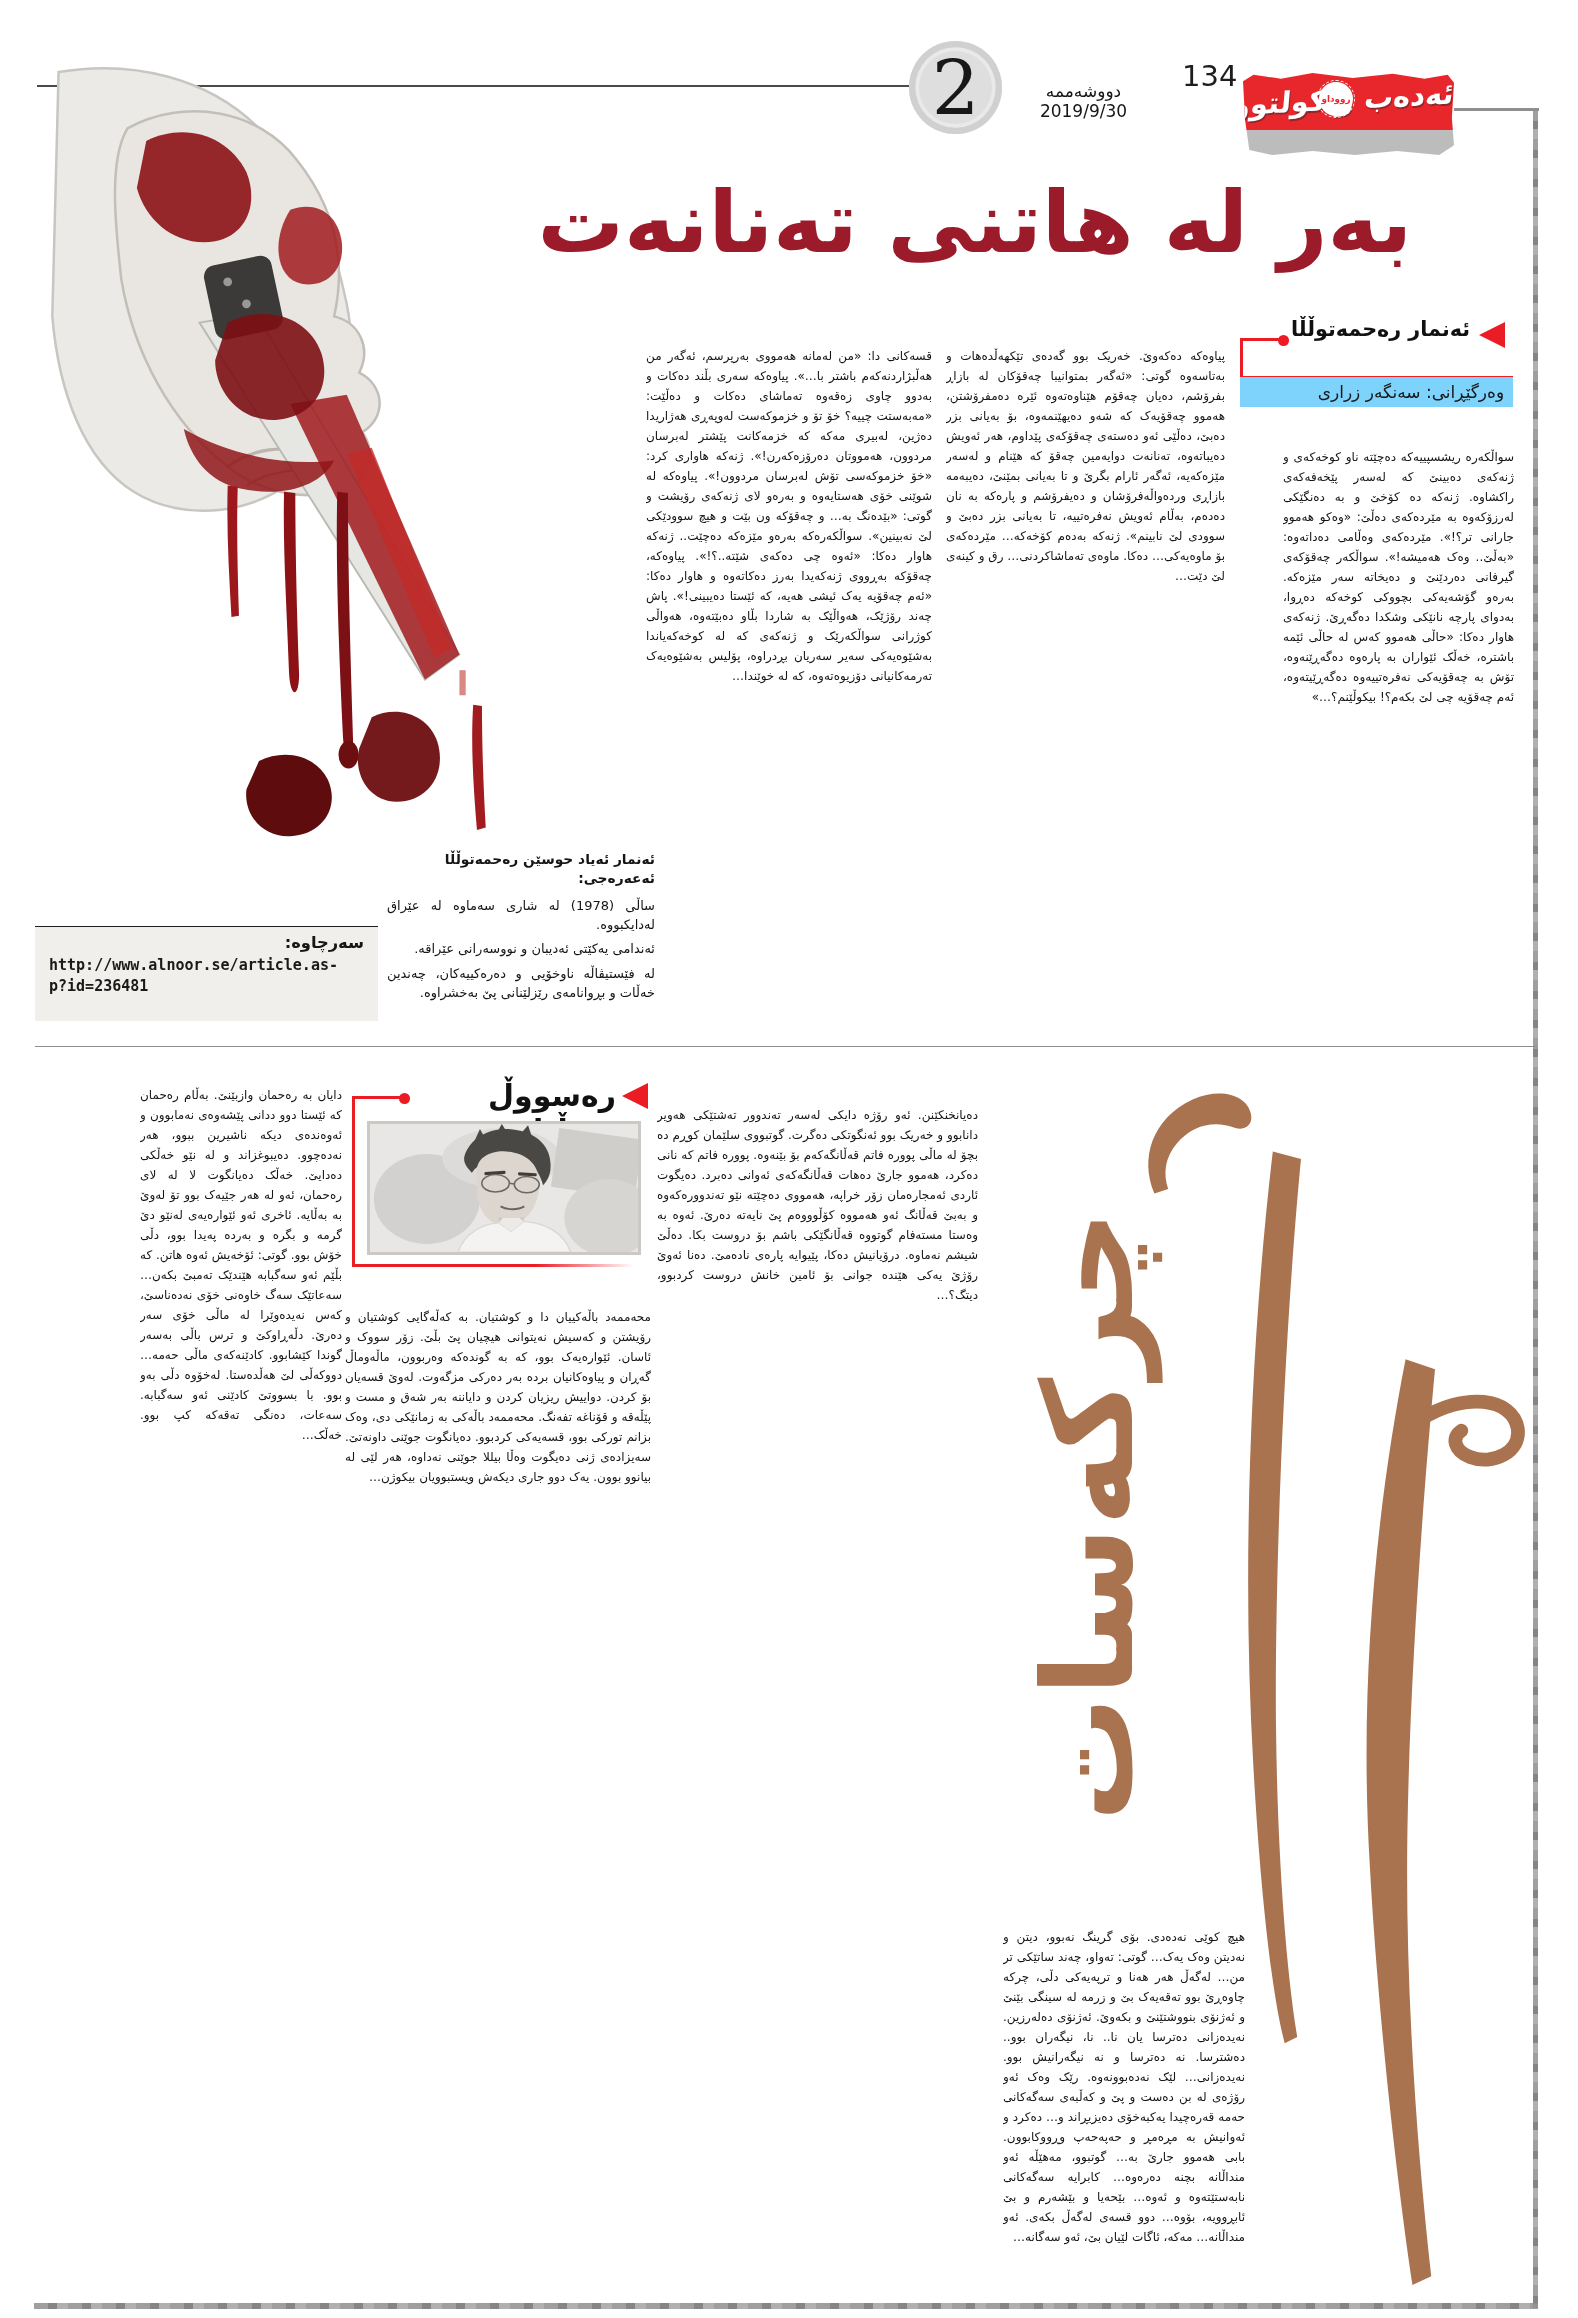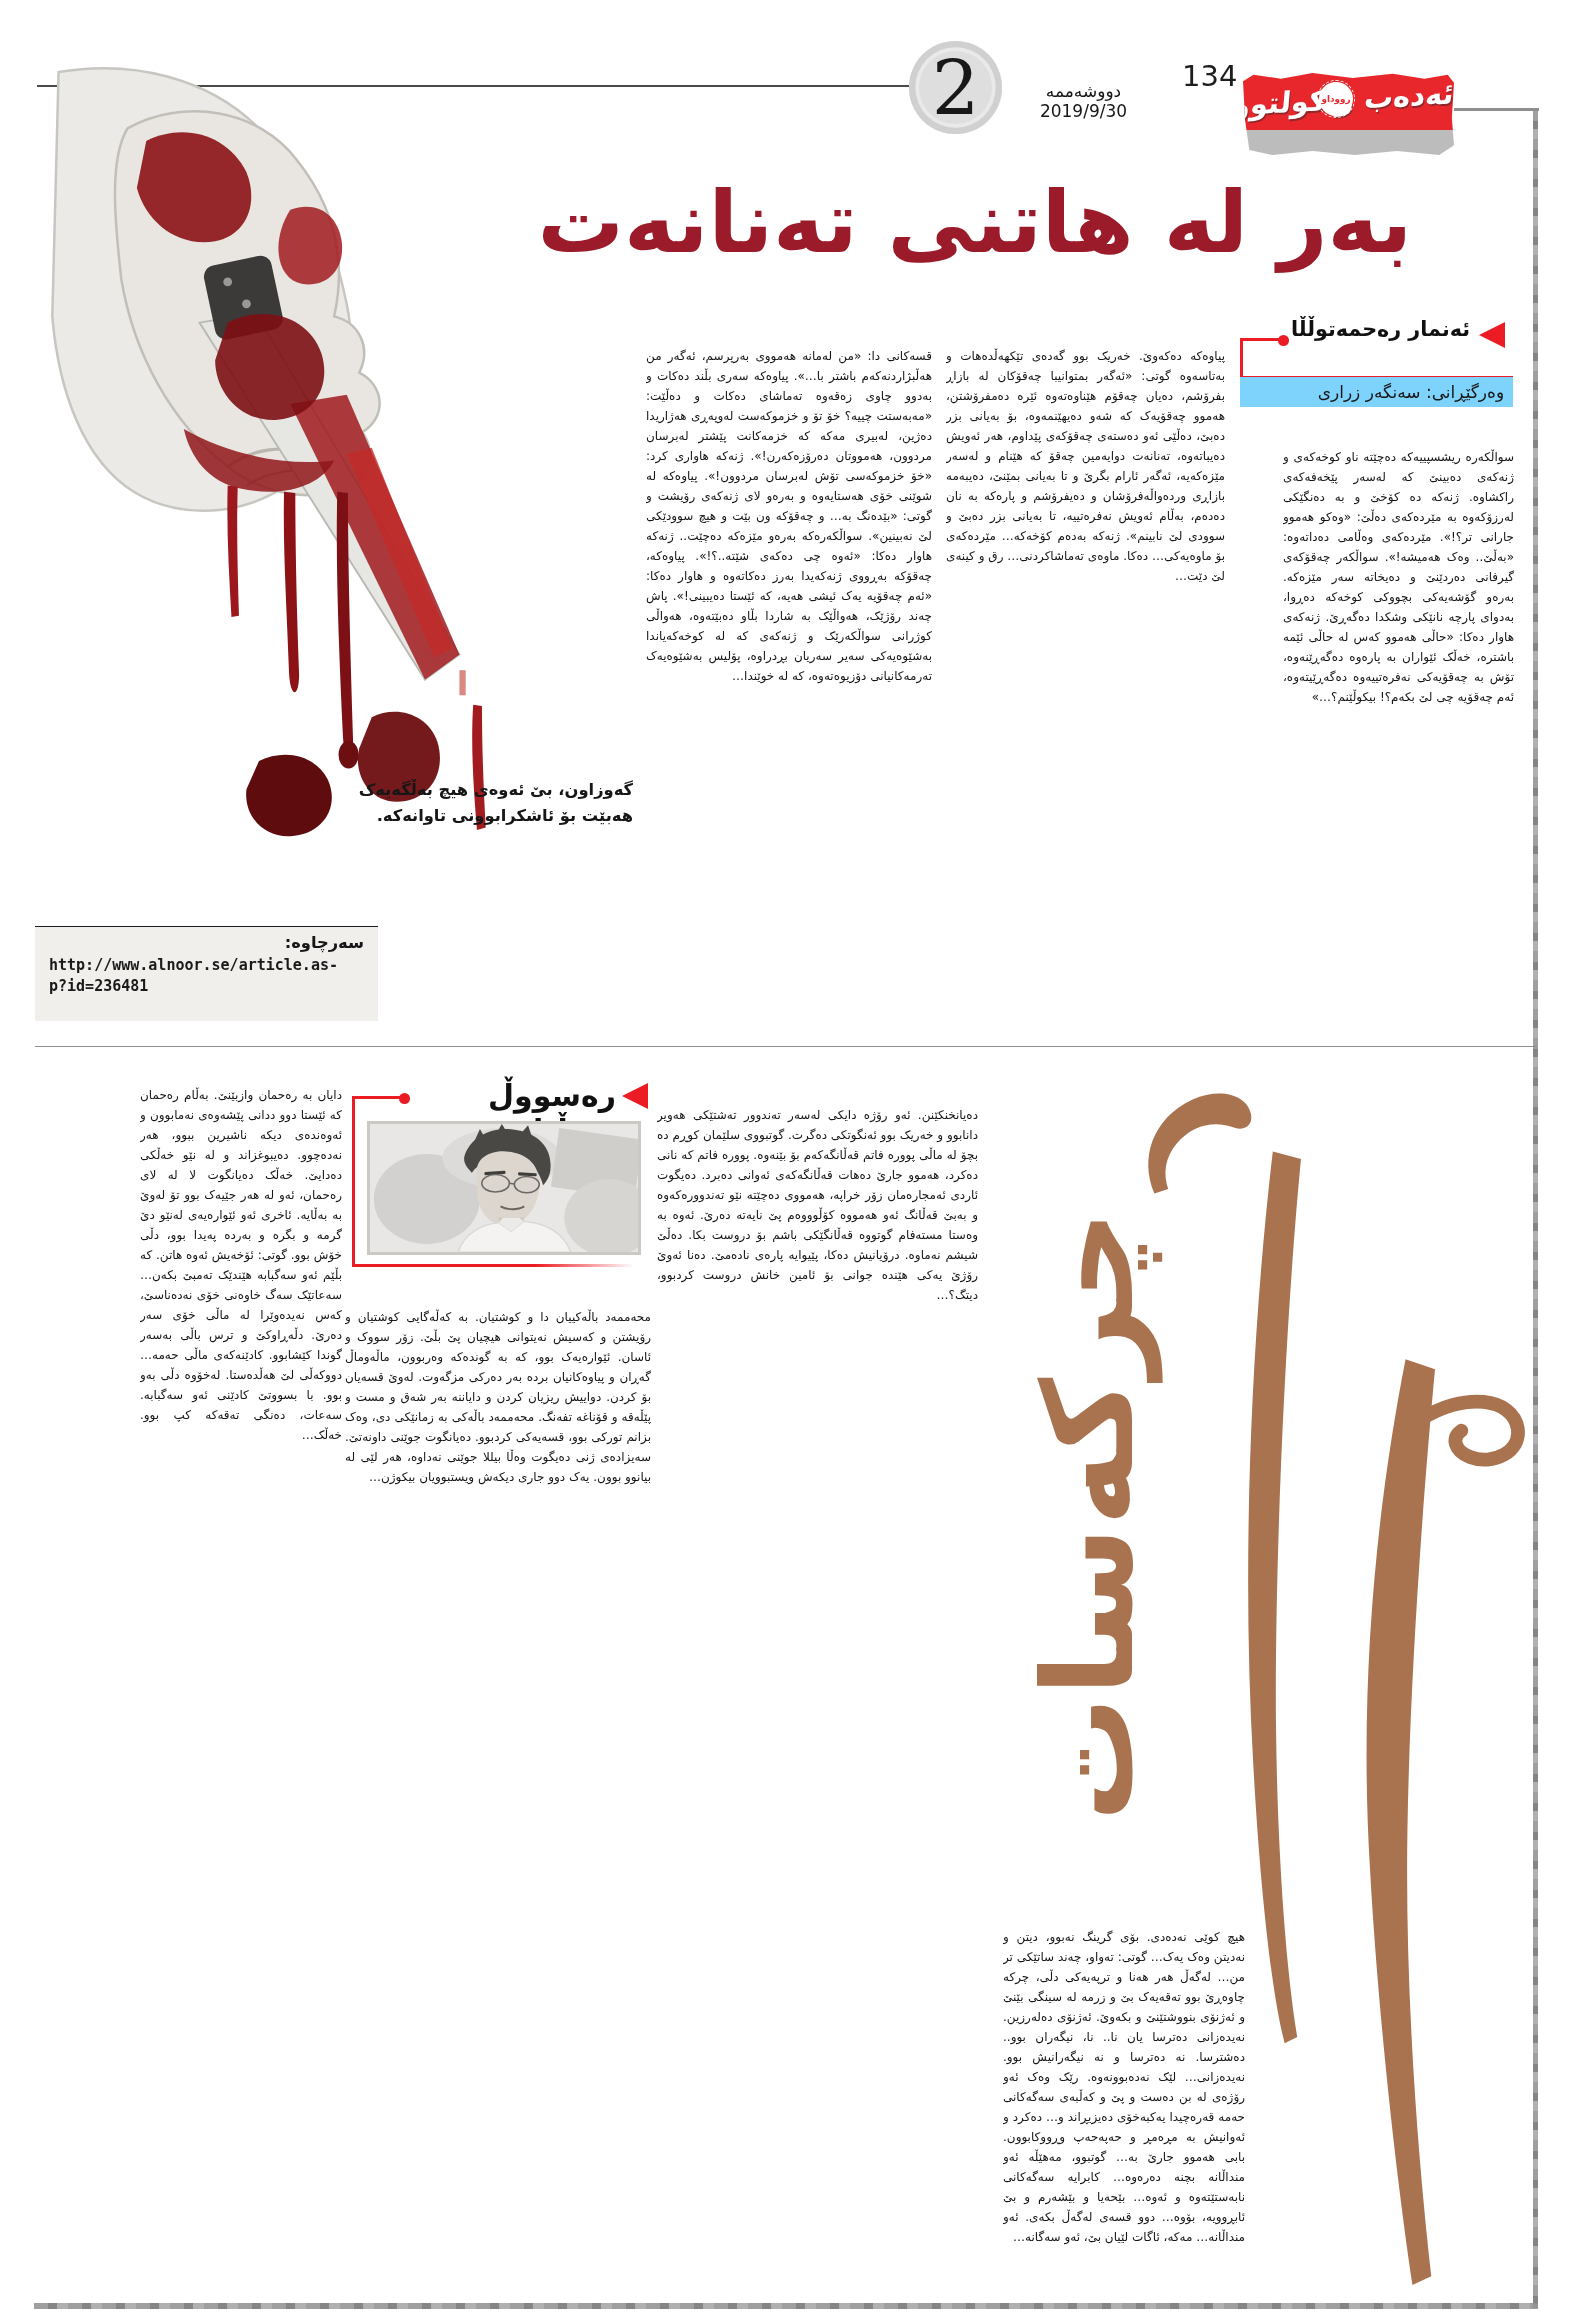--- a/index.html
+++ b/index.html
@@ -113,22 +113,27 @@
     <path d="M330,690 C328,760 332,830 336,900 L348,898 C346,830 344,760 346,692 Z" fill="#9c181c"></path>
     <path d="M420,700 C418,790 424,880 428,990 C430,1030 444,1030 444,992 C440,880 438,790 438,702 Z" fill="#8c1216"></path>
     <path d="M505,700 C502,820 508,960 514,1090 C516,1135 532,1135 530,1092 C526,960 522,820 522,702 Z" fill="#7d1014"></path>
     <ellipse cx="523" cy="1120" rx="16" ry="22" fill="#6d0e11"></ellipse>
     <rect x="700" y="985" width="10" height="40" fill="#c0392f" opacity="0.6"></rect>
     <path d="M722,1040 C718,1100 722,1170 728,1240 L742,1236 C738,1168 736,1100 736,1042 Z" fill="#a11b1f"></path>
     <path d="M380,1130 C420,1110 470,1120 490,1160 C510,1205 480,1248 430,1250 C385,1252 355,1215 360,1175 Z" fill="#5f0c0f"></path>
     <path d="M560,1060 C600,1040 650,1055 665,1100 C680,1150 650,1195 600,1195 C555,1195 530,1150 540,1110 Z" fill="#6d0e11" opacity="0.95"></path>
   </svg>
 
-  <div class="caption">گەوزاون، بێ ئەوەی هیچ بەڵگەیەک هەبێت بۆ ئاشکرابوونی تاوانەکە.</div>
 
+  <div class="byline">
+    <div class="name">ئەنمار ئەیاد حوسێن رەحمەتوڵڵا ئەعەرەجی:</div>
+    <p>ساڵی (1978) لە شاری سەماوە لە عێراق لەدایکبووە.</p>
+    <p>ئەندامی یەکێتی ئەدیبان و نووسەرانی عێراقە.</p>
+    <p>لە فێستیڤاڵە ناوخۆیی و دەرەکییەکان، چەندین خەڵات و بڕوانامەی رێزلێنانی پێ بەخشراوە.</p>
+  </div>
 
   <div class="source-box">
     <div class="lbl">سەرچاوە:</div>
     <div class="url">http://www.alnoor.se/article.as-</div>
     <div class="url">p?id=236481</div>
   </div>
 
   <div class="divider"></div>
 
   <div class="author-label" style="left:401px;top:1078px;width:216px;font-size:30px;">رەسووڵ سوڵتانی</div>

